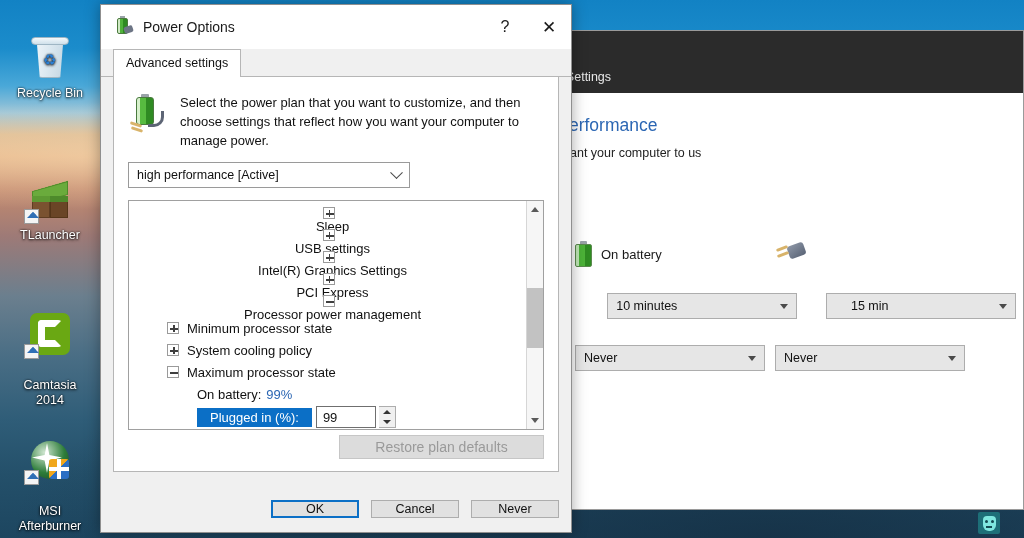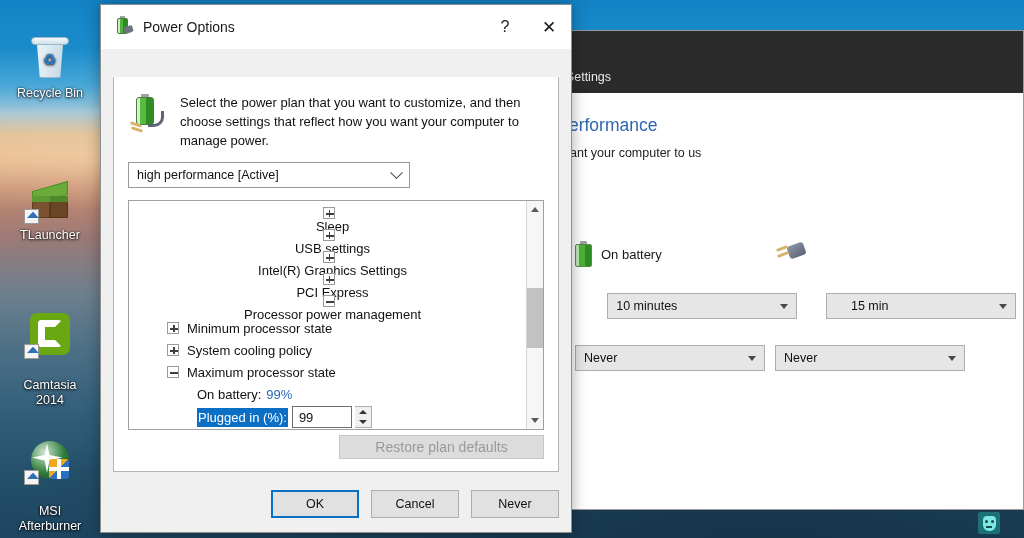--- a/index.html
+++ b/index.html
@@ -205,21 +205,21 @@
   }
   .expander::before {
     content:""; position:absolute; left:2px; top:5px; width:8px; height:1.5px; background:#3f3f3f;
   }
   .expander.plus::after {
     content:""; position:absolute; left:5px; top:2px; width:1.5px; height:7px; background:#3f3f3f;
   }
   .tlabel { }
   .val-blue { color:#2b66b3; margin-left:5px; }
   .sel-label {
-    background:#0b6fc6; color:#fff; padding: 2px 1px; font-size:13px;
+    background:#0b6fc6; color:#fff; padding: 2px 13px; font-size:13px;
   }
   .spin-row { display:flex; align-items:center; padding-left:62px; height:24px; }
   .spin-input {
     width: 60px; height: 22px; border:1px solid #6f6f6f; background:#fff;
     font-size:13px; color:#111; display:flex; align-items:center; padding-left:6px;
     margin-left: 4px;
   }
   .spin-btns { width:17px; height:22px; border:1px solid #adadad; border-left:none;
     background:#f0f0f0; display:flex; flex-direction:column; margin-left:3px; }
   .spin-up, .spin-dn { flex:1; display:flex; align-items:center; justify-content:center; }
@@ -237,21 +237,21 @@
   #restore-btn {
     position:absolute; right: 14px; bottom: 12px; width: 205px; height: 24px;
     background:#dcdcdc; border:1px solid #c6c6c6; color:#9a9a9a;
     font-size:14px; display:flex; align-items:center; justify-content:center;
   }
 
   #dlg-buttons {
     position:absolute; right: 12px; bottom: 14px; display:flex; gap: 12px;
   }
   .dbtn {
-    width: 88px; height: 28px; background:#e1e1e1; border:1px solid #adadad;
+    width: 88px; height: 18px; background:#e1e1e1; border:1px solid #adadad;
     font-size:12.5px; color:#111; display:flex; align-items:center; justify-content:center;
   }
   .dbtn.primary { border: 2px solid #0b6fc6; background:#e1e1e1; }
 
   
   #tray-icon {
     position:absolute; left: 978px; top: 512px; width: 22px; height: 22px;
     background: #1d6f78; border-radius: 2px;
     display:flex; align-items:center; justify-content:center;
   }
@@ -387,20 +387,24 @@
     <span id="dlg-icon">
       <span class="pi-cap"></span>
         <span class="pi-body"></span>
         <span class="pi-plug"></span>
     </span>
     <span id="dlg-title-text">Power Options</span>
     <span id="dlg-help">?</span>
     <span id="dlg-close">✕</span>
   </div>
 
+  <div id="tabstrip">
+    <div id="tab-underline"></div>
+    <span id="tab-advanced">Advanced settings</span>
+  </div>
 
   <div id="tabpage">
     <div id="intro">
       <span id="intro-icon">
         <span class="bi-cap"></span>
           <span class="bi-body"></span>
           <span class="bi-cord"></span>
         <span class="bi-prong1"></span>
           <span class="bi-prong2"></span>
       </span>

